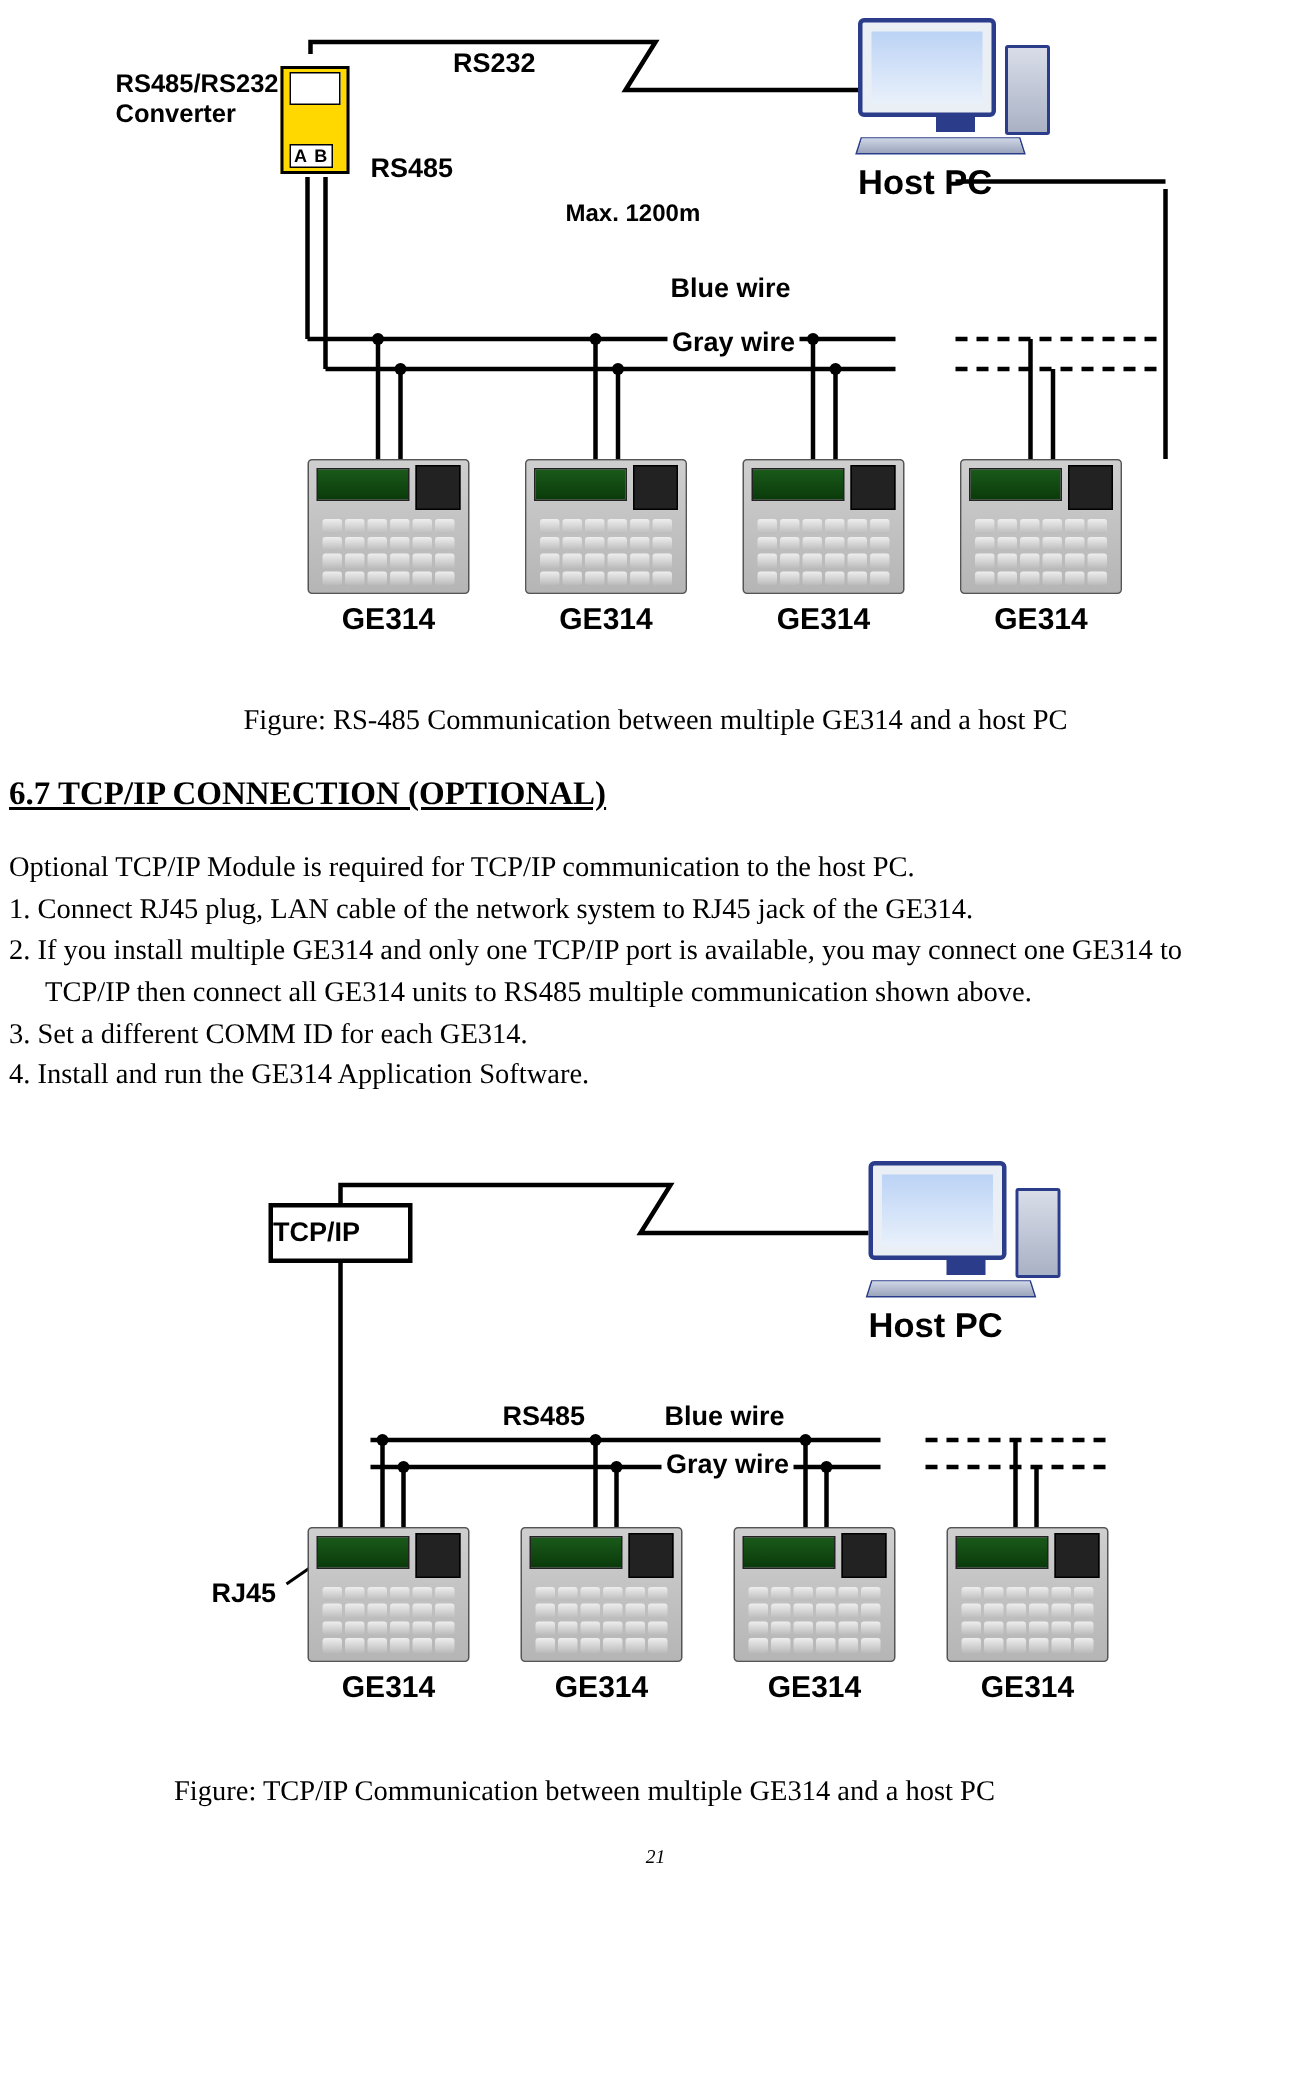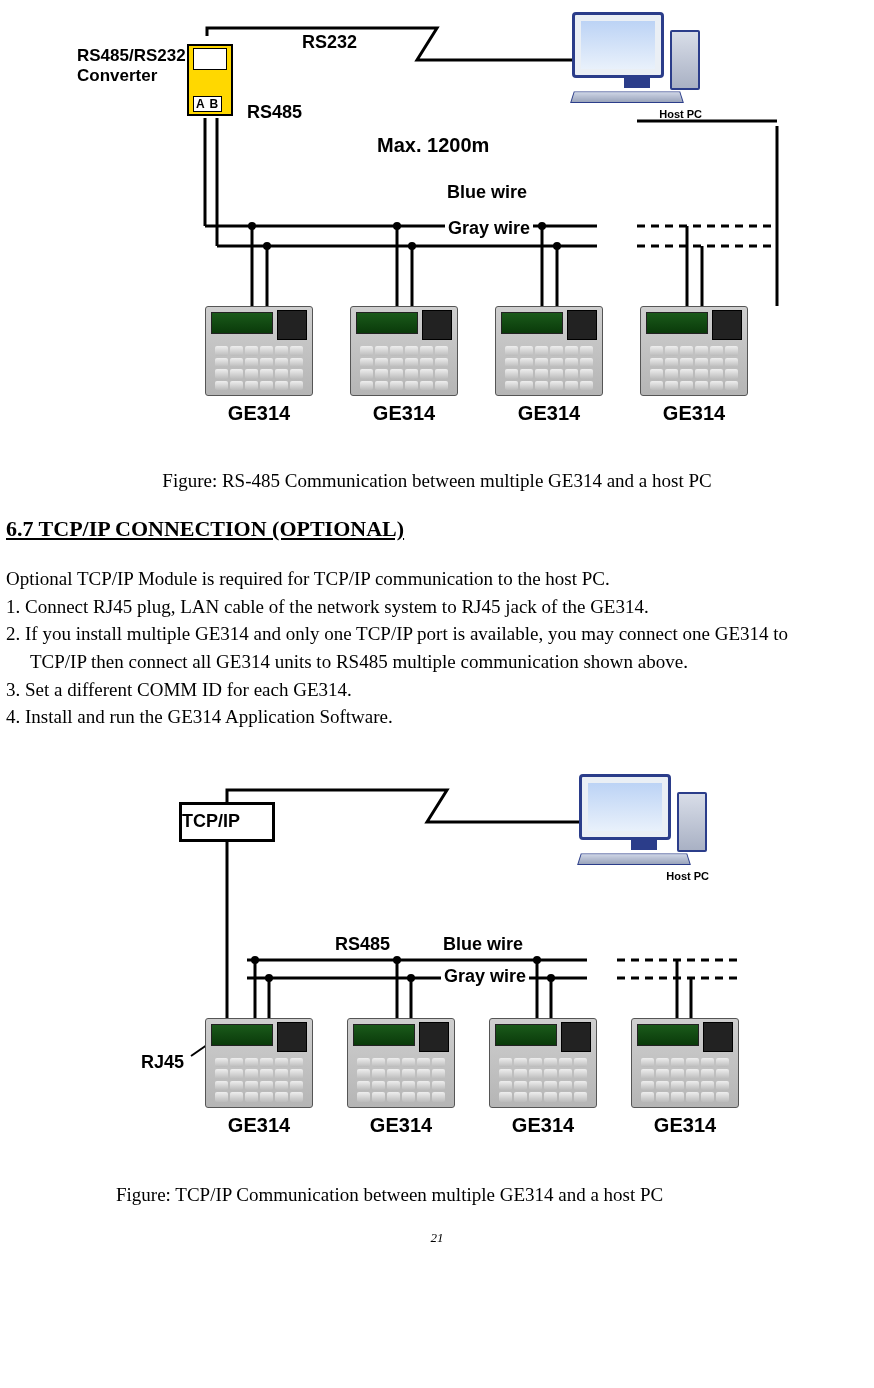--- a/index.html
+++ b/index.html
@@ -120,24 +120,24 @@
       border-radius:2px;
     }
     .kbd{
       width:110px;height:14px;
       background:linear-gradient(#cfd6e6,#9aa4bb);
       border:1px solid #2b3d8a;
       margin-top:2px;
       transform:perspective(120px) rotateX(35deg);
     }
     .pc-label{
-      text-align:right;
+      text-align:left;
       font-family:Arial,sans-serif;
       font-weight:bold;
-      font-size:11px;
+      font-size:23px;
       margin-top:4px;
       width:130px;
     }
     .converter{
       position:absolute;
       width:46px;height:72px;
       background:#ffd800;
       border:2px solid #000;
     }
     .conv-top{
@@ -206,21 +206,21 @@
       <div class="conv-top"></div>
       <div class="conv-ab">A B</div>
     </div>
     <div class="dlabel" style="left:0px;top:40px;font-size:17px;line-height:1.15;">
       <span>RS485/RS232</span><br>
       <span>Converter</span>
     </div>
 
     <div class="dlabel" style="left:225px;top:26px;font-size:18px;">RS232</div>
     <div class="dlabel" style="left:170px;top:96px;font-size:18px;">RS485</div>
-    <div class="dlabel" style="left:300px;top:128px;font-size:20px;">Max. 1200m</div>
+    <div class="dlabel" style="left:300px;top:128px;font-size:16px;">Max. 1200m</div>
     <div class="dlabel" style="left:370px;top:176px;font-size:18px;">Blue wire</div>
     <div class="dlabel" style="left:368px;top:212px;font-size:18px;background:#fff;padding:0 3px;">Gray wire</div>
 
     <div class="pc" style="left:495px;top:6px;">
       <div class="monitor"></div>
       <div class="monitor-stand"></div>
       <div class="tower"></div>
       <div class="kbd"></div>
       <div class="pc-label">Host PC</div>
     </div>

